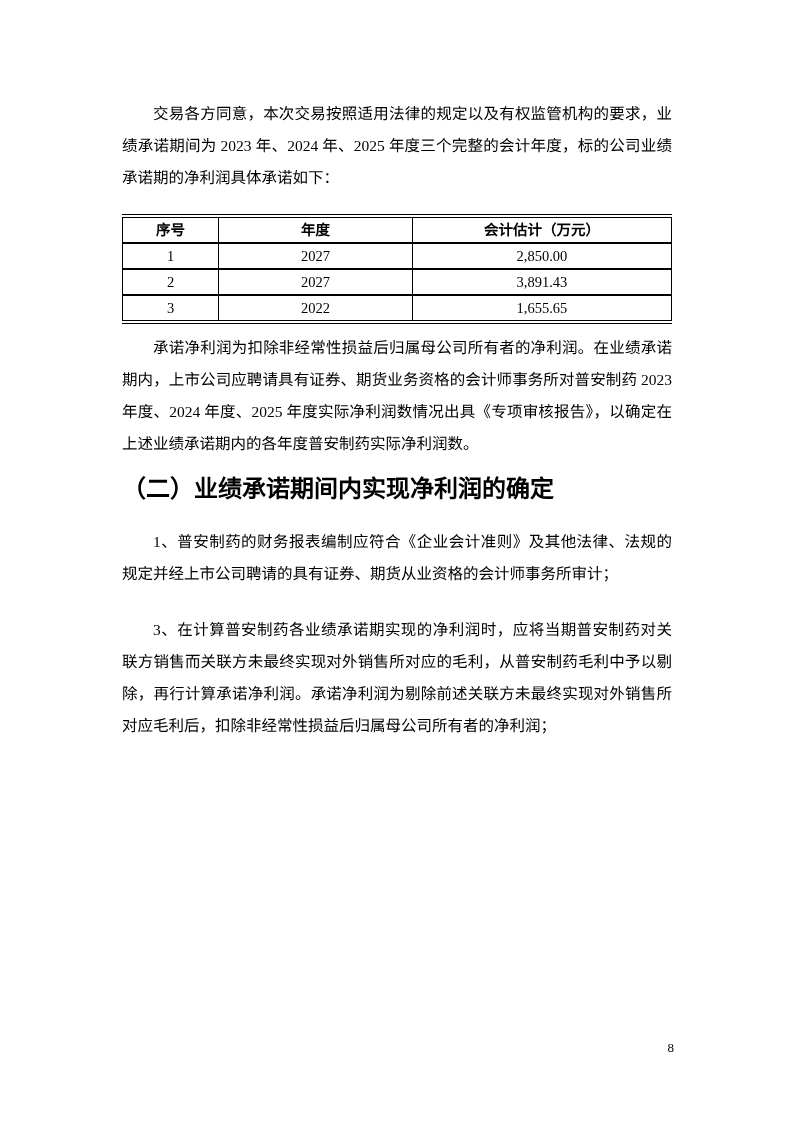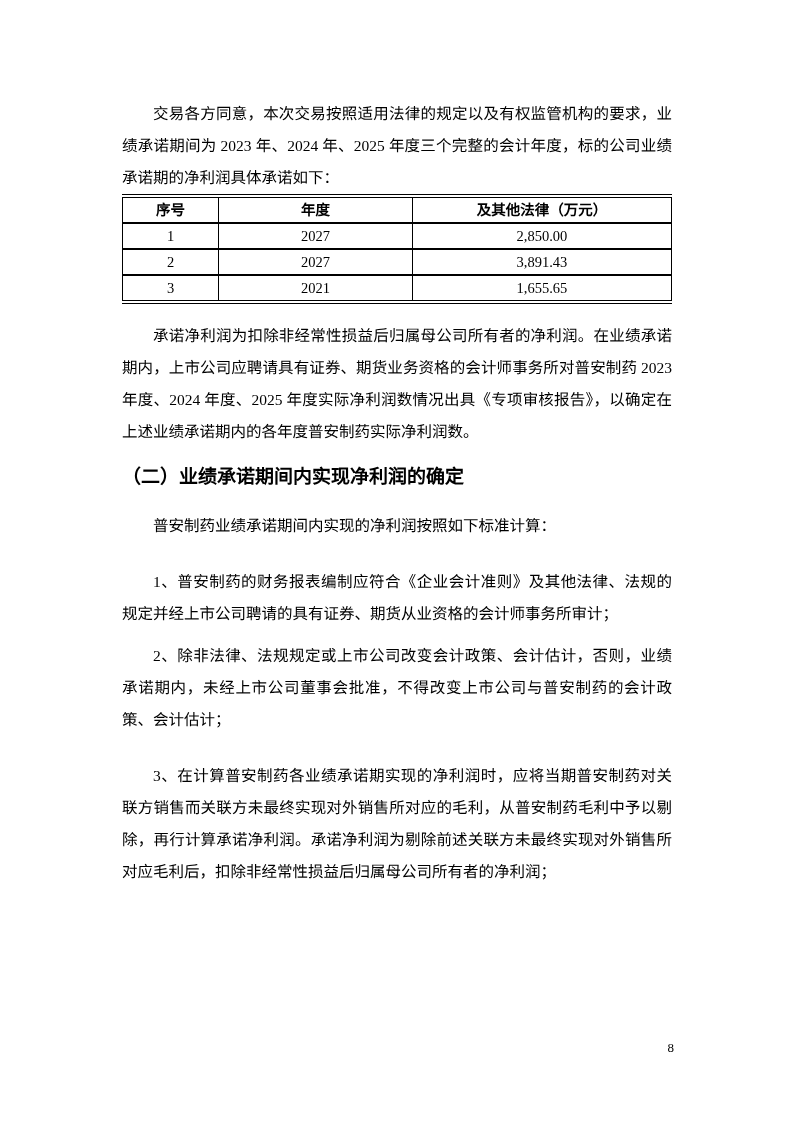--- a/index.html
+++ b/index.html
@@ -29,26 +29,26 @@
     width: 550px;
   }
   p.body-par {
     margin: 0;
     font-size: 15.5px;
     line-height: 32px;
     text-align: justify;
     text-indent: 2em;
     word-break: break-all;
   }
-  p.par-2 { margin-top: 16px; }
+  p.par-2 { margin-top: 8px; }
 
   table.commit-table {
     width: 100%;
     border-collapse: collapse;
-    margin-top: 0;
+    margin-top: 20px;
     border-top: 4px double #000;
     border-bottom: 4px double #000;
     font-size: 14.5px;
   }
   table.commit-table th,
   table.commit-table td {
     border: 1px solid #000;
     border-top-width: 2px;
     border-bottom-width: 2px;
     text-align: center;
@@ -58,21 +58,21 @@
     font-weight: normal;
   }
   table.commit-table th { font-weight: bold; }
   .col-seq   { width: 17.5%; }
   .col-year  { width: 35.3%; }
   .col-profit{ width: 47.2%; }
 
   h2.section-heading {
     margin: 16px 0 0 0;
     font-family: "Liberation Sans", "DejaVu Sans", sans-serif;
-    font-size: 19px;
+    font-size: 24px;
     font-weight: bold;
     line-height: 26px;
     color: #000;
   }
   p.intro-par { margin-top: 20px; }
   p.item-par  { margin-top: 24px; }
   p.item-2    { margin-top: 10px; }
 
   .page-number {
     position: absolute;
@@ -94,51 +94,49 @@
     <table class="commit-table">
       <colgroup>
         <col class="col-seq">
         <col class="col-year">
         <col class="col-profit">
       </colgroup>
       <thead>
         <tr>
           <th>序号</th>
           <th>年度</th>
-          <th>及其他法律（万元）</th>
+          <th>会计估计（万元）</th>
         </tr>
       </thead>
       <tbody>
         <tr>
           <td>1</td>
           <td>2027</td>
           <td>2,850.00</td>
         </tr>
         <tr>
           <td>2</td>
           <td>2027</td>
           <td>3,891.43</td>
         </tr>
         <tr>
           <td>3</td>
-          <td>2021</td>
+          <td>2022</td>
           <td>1,655.65</td>
         </tr>
       </tbody>
     </table>
 
     <p class="body-par par-2">承诺净利润为扣除非经常性损益后归属母公司所有者的净利润。在业绩承诺期内，上市公司应聘请具有证券、期货业务资格的会计师事务所对普安制药 2023 年度、2024 年度、2025 年度实际净利润数情况出具《专项审核报告》，以确定在上述业绩承诺期内的各年度普安制药实际净利润数。</p>
 
     <h2 class="section-heading">（二）业绩承诺期间内实现净利润的确定</h2>
 
-    <p class="body-par intro-par">普安制药业绩承诺期间内实现的净利润按照如下标准计算：</p>
 
     <p class="body-par item-par item-1">1、普安制药的财务报表编制应符合《企业会计准则》及其他法律、法规的规定并经上市公司聘请的具有证券、期货从业资格的会计师事务所审计；</p>
 
-    <p class="body-par item-par item-2">2、除非法律、法规规定或上市公司改变会计政策、会计估计，否则，业绩承诺期内，未经上市公司董事会批准，不得改变上市公司与普安制药的会计政策、会计估计；</p>
 
     <p class="body-par item-par item-3">3、在计算普安制药各业绩承诺期实现的净利润时，应将当期普安制药对关联方销售而关联方未最终实现对外销售所对应的毛利，从普安制药毛利中予以剔除，再行计算承诺净利润。承诺净利润为剔除前述关联方未最终实现对外销售所对应毛利后，扣除非经常性损益后归属母公司所有者的净利润；</p>
 
 
 
   </div>
 
   <div class="page-number">8</div>
 </div>
 

